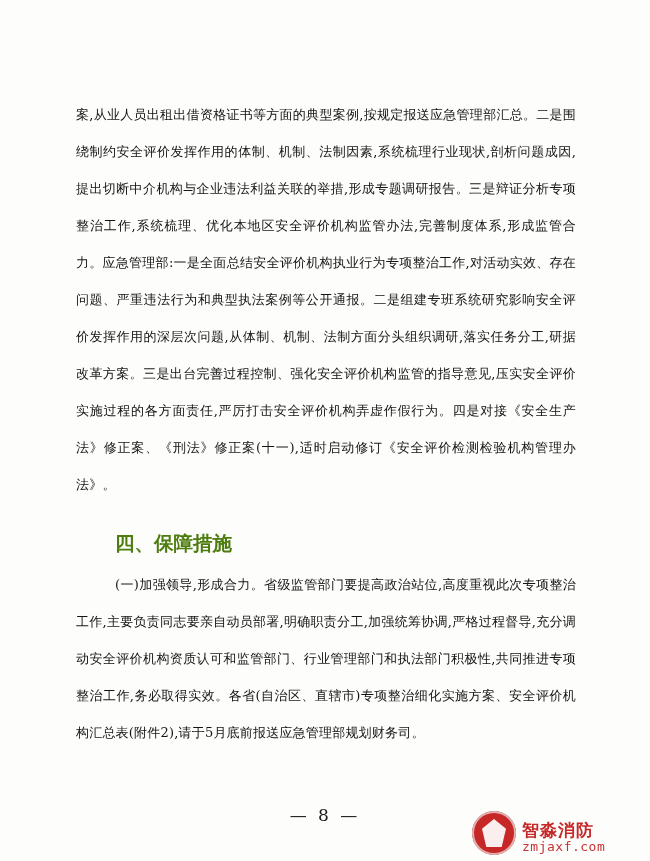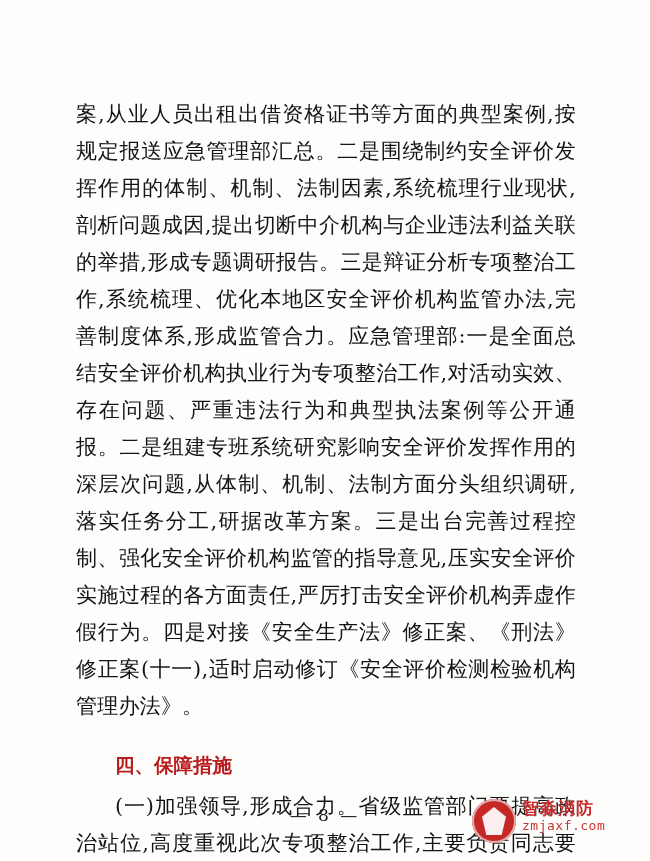--- a/index.html
+++ b/index.html
@@ -22,38 +22,38 @@
     height: 861px;
     background: #fdfdfb;
   }
   .content {
     position: absolute;
     left: 76px;
     top: 96px;
     width: 500px;
   }
   .para {
-    font-size: 21px;
+    font-size: 13px;
     line-height: 37px;
     letter-spacing: 0.2px;
     text-align: justify;
     text-justify: inter-ideograph;
     margin: 0 0 0 0;
     color: #141414;
   }
   .para.indent {
     text-indent: 39px;
   }
   .heading {
     font-size: 19.5px;
     line-height: 37px;
     font-weight: bold;
     text-indent: 39px;
     margin: 12px 0 4px 0;
-    color: #b91c1c;
+    color: #4d7c0f;
     font-family: "DejaVu Sans", "Liberation Sans", sans-serif;
   }
   .spacer-sm { height: 10px; }
   .footer {
     position: absolute;
     left: 0;
     bottom: 36px;
     width: 650px;
     text-align: center;
   }
@@ -63,21 +63,21 @@
     color: #1a1a1a;
     font-family: "DejaVu Serif", "Liberation Serif", serif;
   }
   .watermark {
     position: absolute;
     right: 8px;
     bottom: 6px;
     width: 170px;
     height: 56px;
     display: flex;
-    align-items: flex-start;
+    align-items: flex-end;
     gap: 6px;
   }
   .wm-logo {
     width: 44px;
     height: 44px;
     border-radius: 50%;
     background: #c62828;
     position: relative;
     flex: 0 0 auto;
     box-shadow: inset 0 0 0 2px #e0b0b0;

